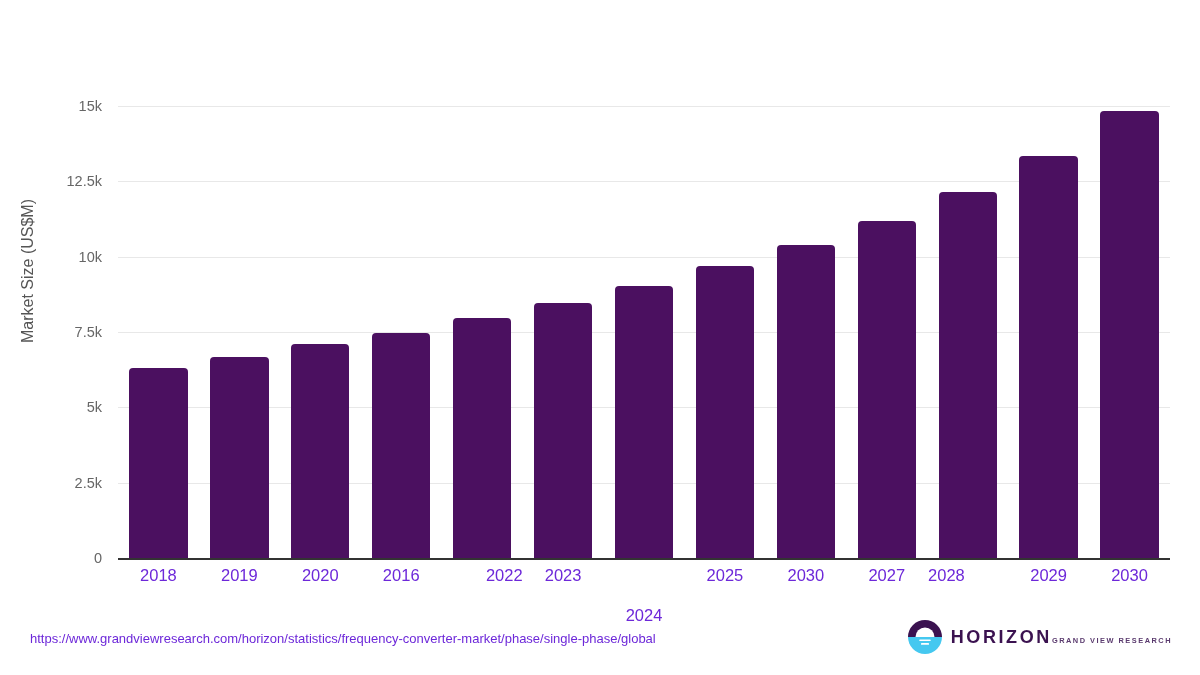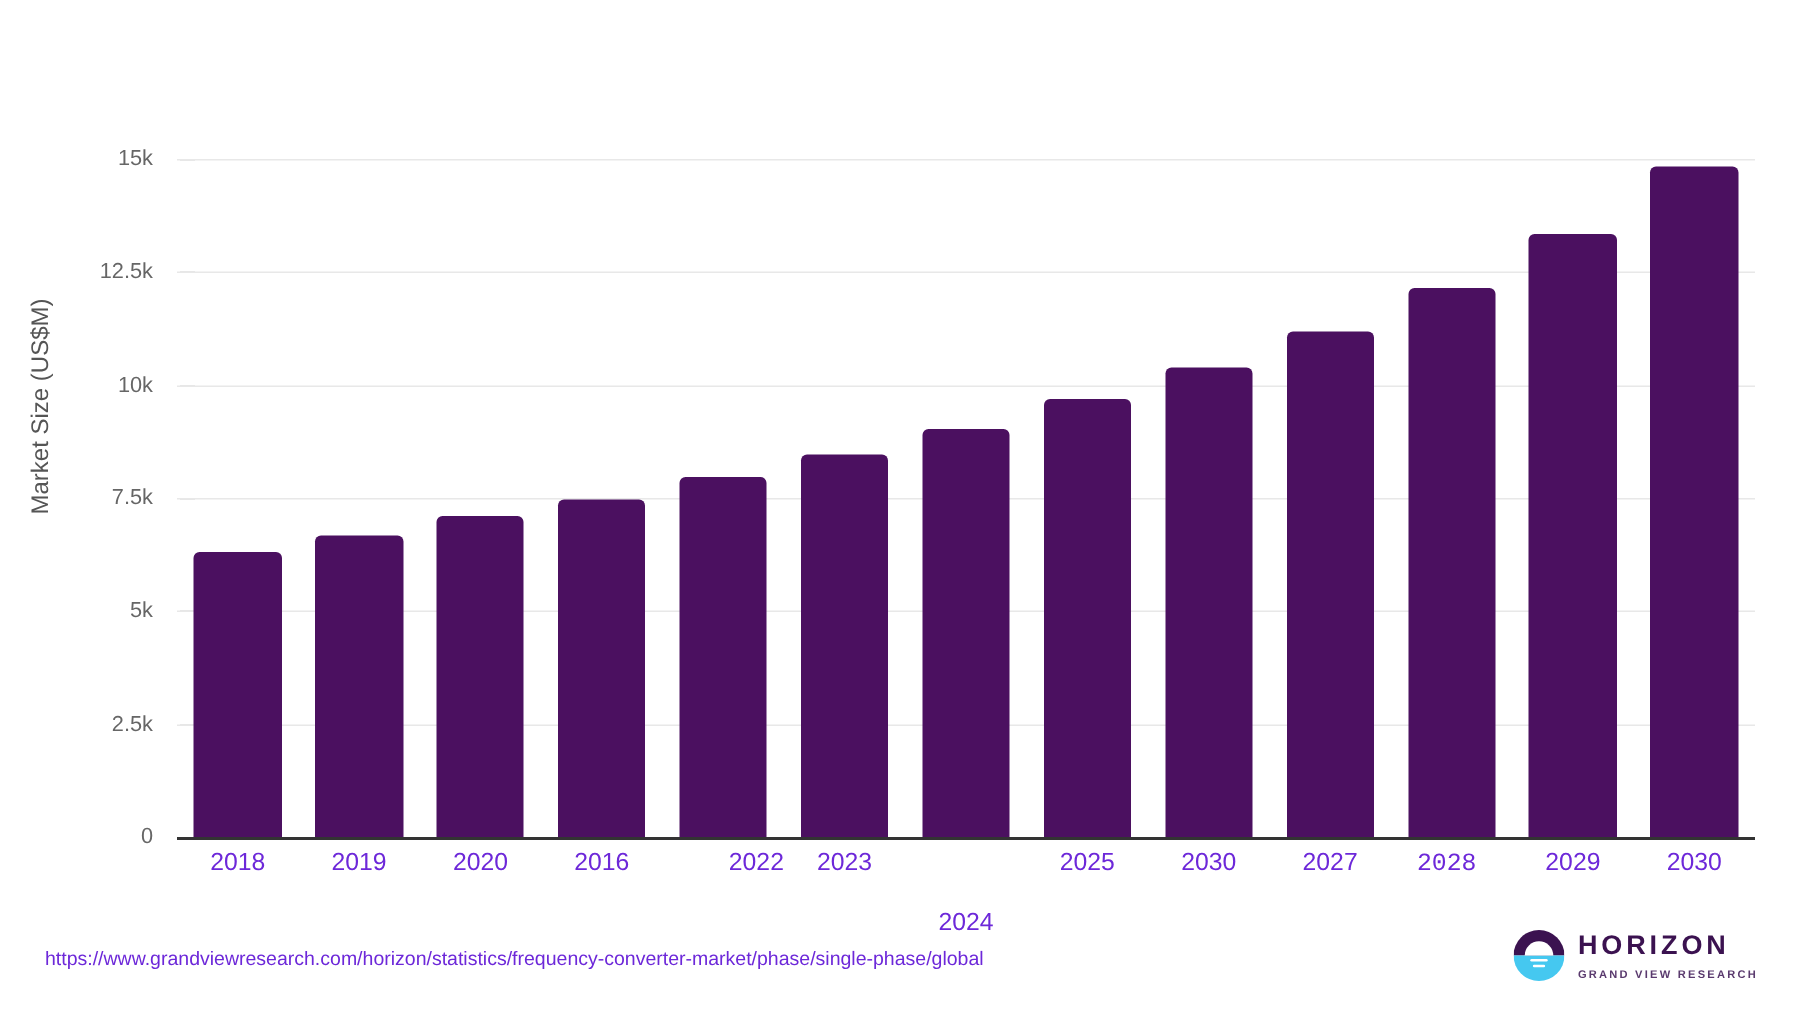--- a/index.html
+++ b/index.html
@@ -145,23 +145,24 @@
     align-items: center;
     gap: 9px;
   }
   #logo-mark {
     width: 34px;
     height: 34px;
     flex: 0 0 34px;
   }
   #logo-text {
     display: flex;
-    flex-direction: column;
+    flex-direction: row;
     justify-content: center;
     line-height: 1;
+    align-items: center;
   }
   #logo-word {
     font-size: 18px;
     font-weight: bold;
     color: #3b1250;
     letter-spacing: 2.6px;
   }
   #logo-sub {
     margin-top: 7px;
     font-size: 7.4px;
@@ -252,21 +253,21 @@
       <div class="x-tick-label" style="left: 0px; width: 80.9231px;">2018</div>
       <div class="x-tick-label" style="left: 80.9231px; width: 80.9231px;">2019</div>
       <div class="x-tick-label" style="left: 161.846px; width: 80.9231px;">2020</div>
       <div class="x-tick-label" style="left: 242.769px; width: 80.9231px;">2016</div>
       <div class="x-tick-label" style="left: 323.692px; width: 80.9231px; text-align: right;">2022</div>
       <div class="x-tick-label" style="left: 404.615px; width: 80.9231px;">2023</div>
       <div class="x-tick-label" style="left: 485.538px; width: 80.9231px; margin-top: 40px;">2024</div>
       <div class="x-tick-label" style="left: 566.462px; width: 80.9231px;">2025</div>
       <div class="x-tick-label" style="left: 647.385px; width: 80.9231px;">2030</div>
       <div class="x-tick-label" style="left: 728.308px; width: 80.9231px;">2027</div>
-      <div class="x-tick-label" style="left: 806px; width: 80.9231px; font-family: Liberation Mono, monospace;">2028</div>
+      <div class="x-tick-label" style="left: 788px; width: 80.9231px;">2028</div>
       <div class="x-tick-label" style="left: 890.154px; width: 80.9231px;">2029</div>
       <div class="x-tick-label" style="left: 971.077px; width: 80.9231px;">2030</div>
     </div>
 
   <div id="source-url">https://www.grandviewresearch.com/horizon/statistics/frequency-converter-market/phase/single-phase/global</div>
 
   <div id="brand-logo">
     <svg id="logo-mark" viewBox="0 0 100 100">
       <defs>
         <clipPath id="circclip">

